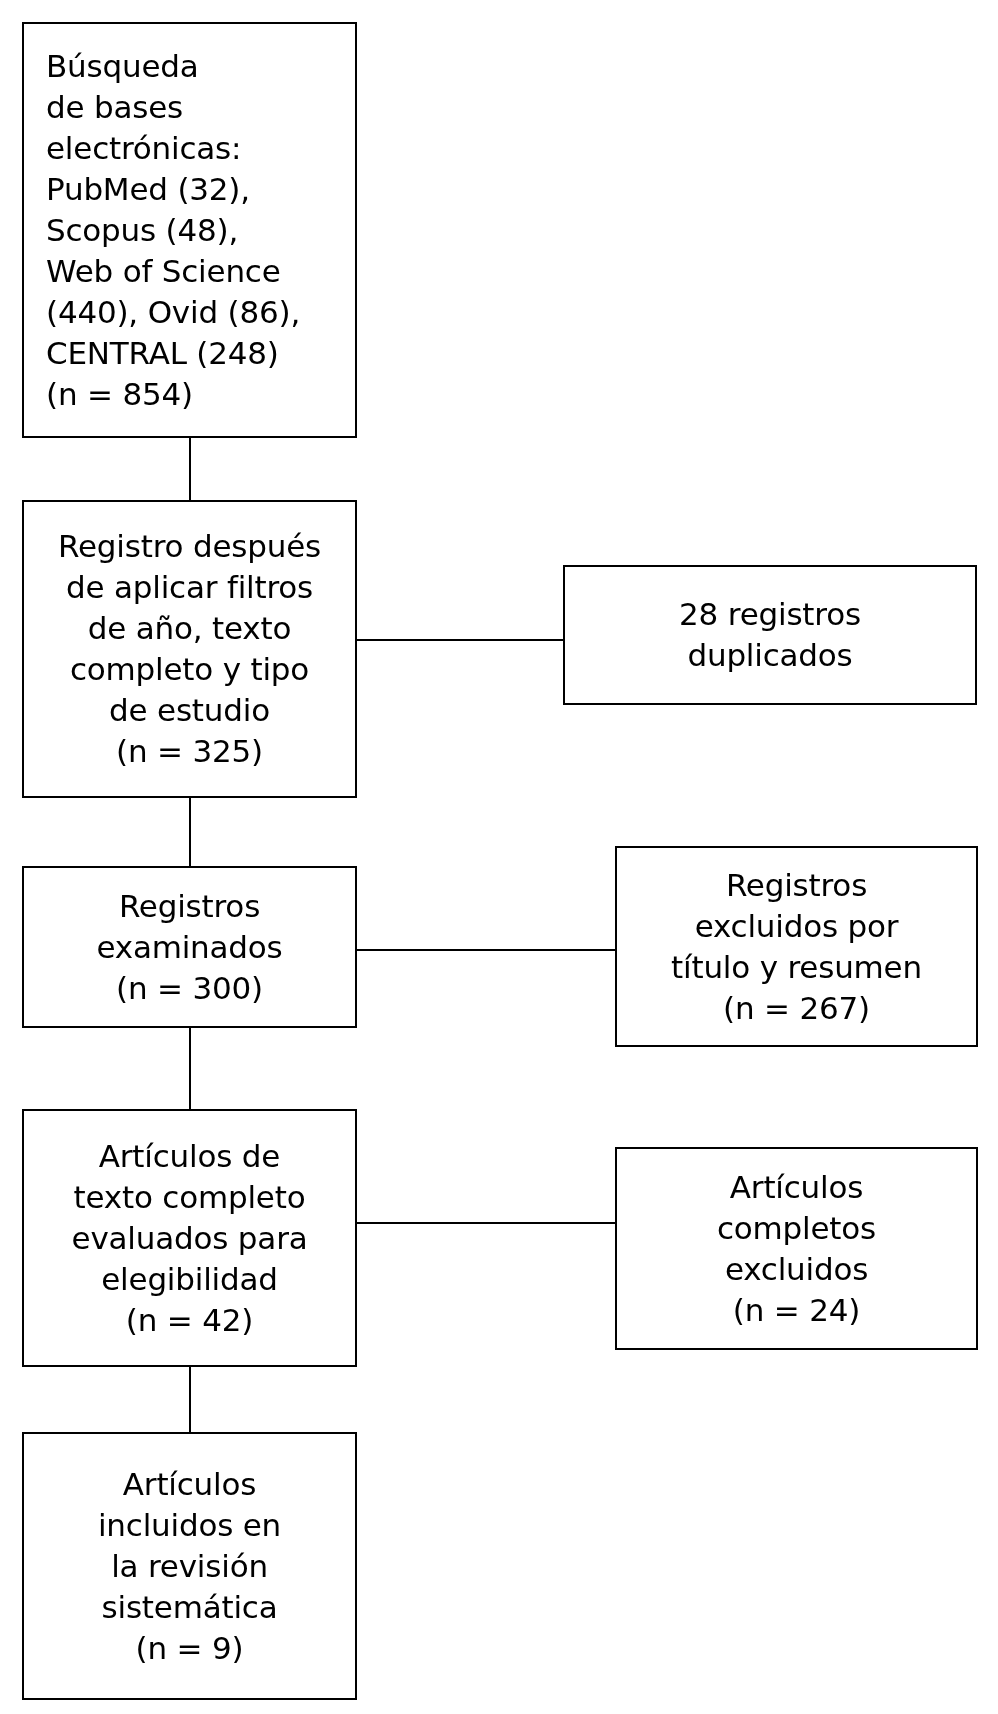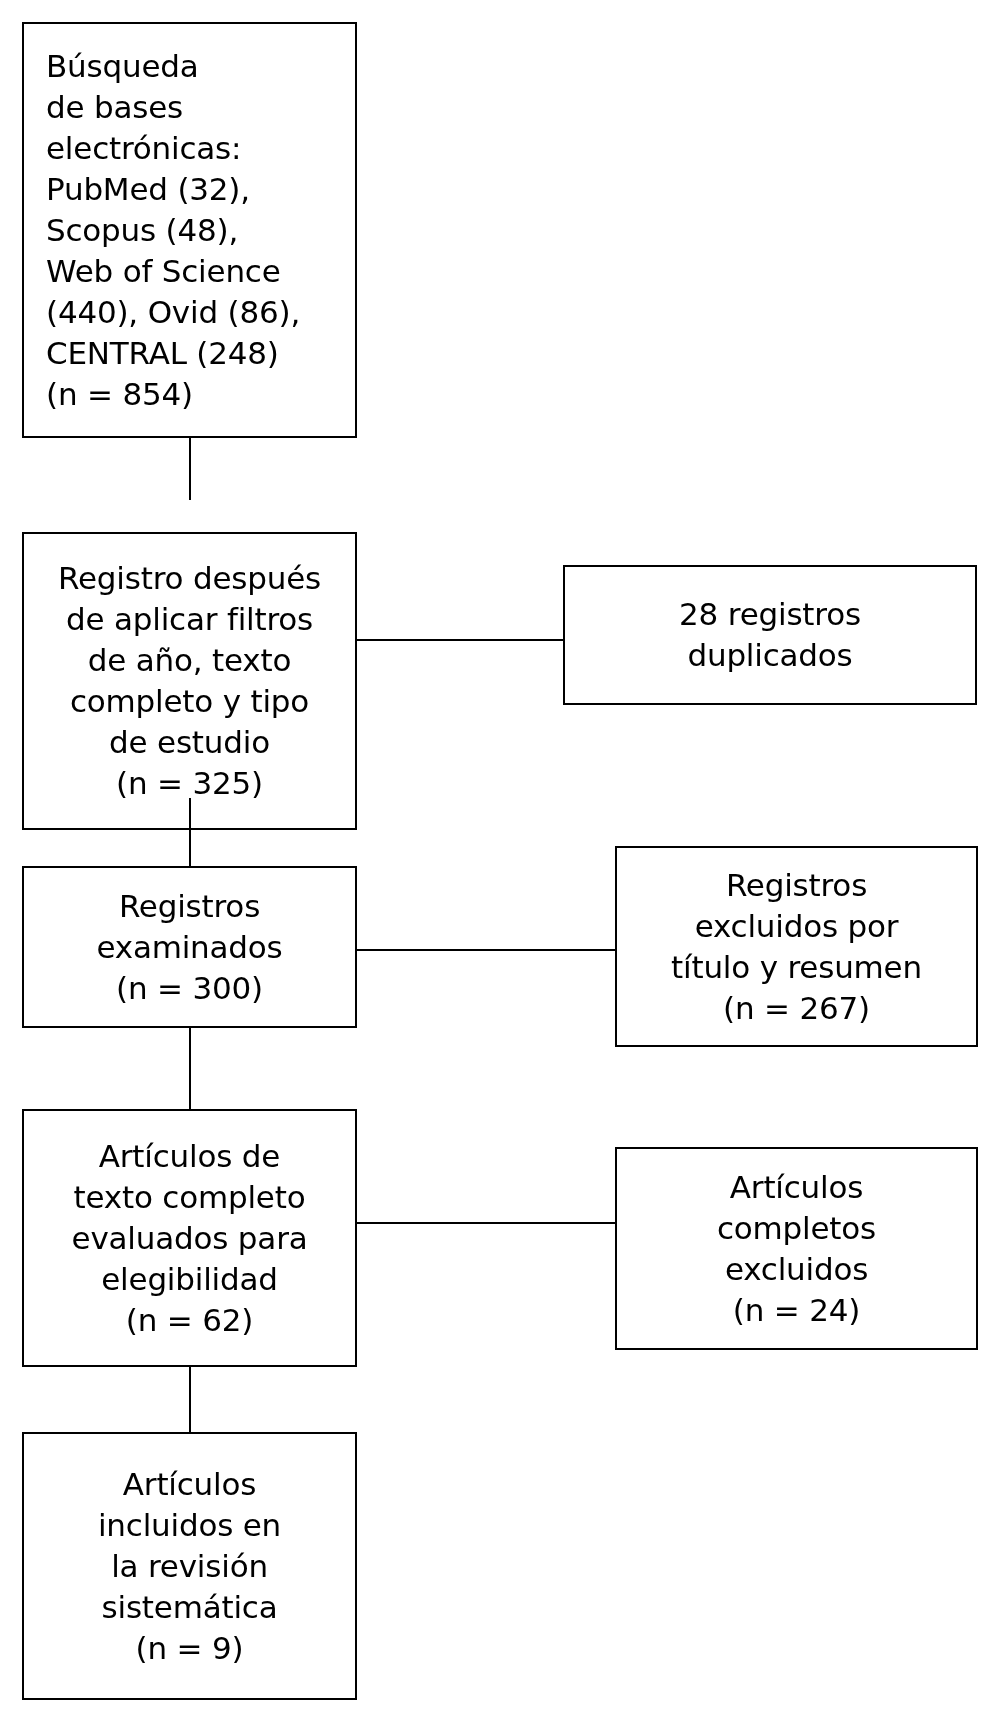--- a/index.html
+++ b/index.html
@@ -41,21 +41,21 @@
   }
   .connector {
     position: absolute;
     background: #000000;
   }
   .v-line { width: 2px; }
   .h-line { height: 2px; }
 
   
   #node-identification { left: 22px;  top: 22px;   width: 335px; height: 416px; }
-  #node-filtered       { left: 22px;  top: 500px;  width: 335px; height: 298px; margin-top: 32px; }
+  #node-filtered       { left: 22px;  top: 500px;  width: 335px; height: 298px; }
   #node-screened       { left: 22px;  top: 866px;  width: 335px; height: 162px; }
   #node-eligibility    { left: 22px;  top: 1109px; width: 335px; height: 258px; }
   #node-included       { left: 22px;  top: 1432px; width: 335px; height: 268px; }
 
   
   #node-duplicates      { left: 563px; top: 565px;  width: 414px; height: 140px; }
   #node-excluded-title  { left: 615px; top: 846px;  width: 363px; height: 201px; }
   #node-excluded-full   { left: 615px; top: 1147px; width: 363px; height: 203px; }
 
   
@@ -105,21 +105,21 @@
 (n = 300)</span>
   </div>
 
   <div class="connector v-line" id="conn-v3"></div>
 
   <div class="node" id="node-eligibility">
     <span class="txt">Artículos de
 texto completo
 evaluados para
 elegibilidad
-(n = 62)</span>
+(n = 42)</span>
   </div>
 
   <div class="connector v-line" id="conn-v4"></div>
 
   <div class="node" id="node-included">
     <span class="txt">Artículos
 incluidos en
 la revisión
 sistemática
 (n = 9)</span>

